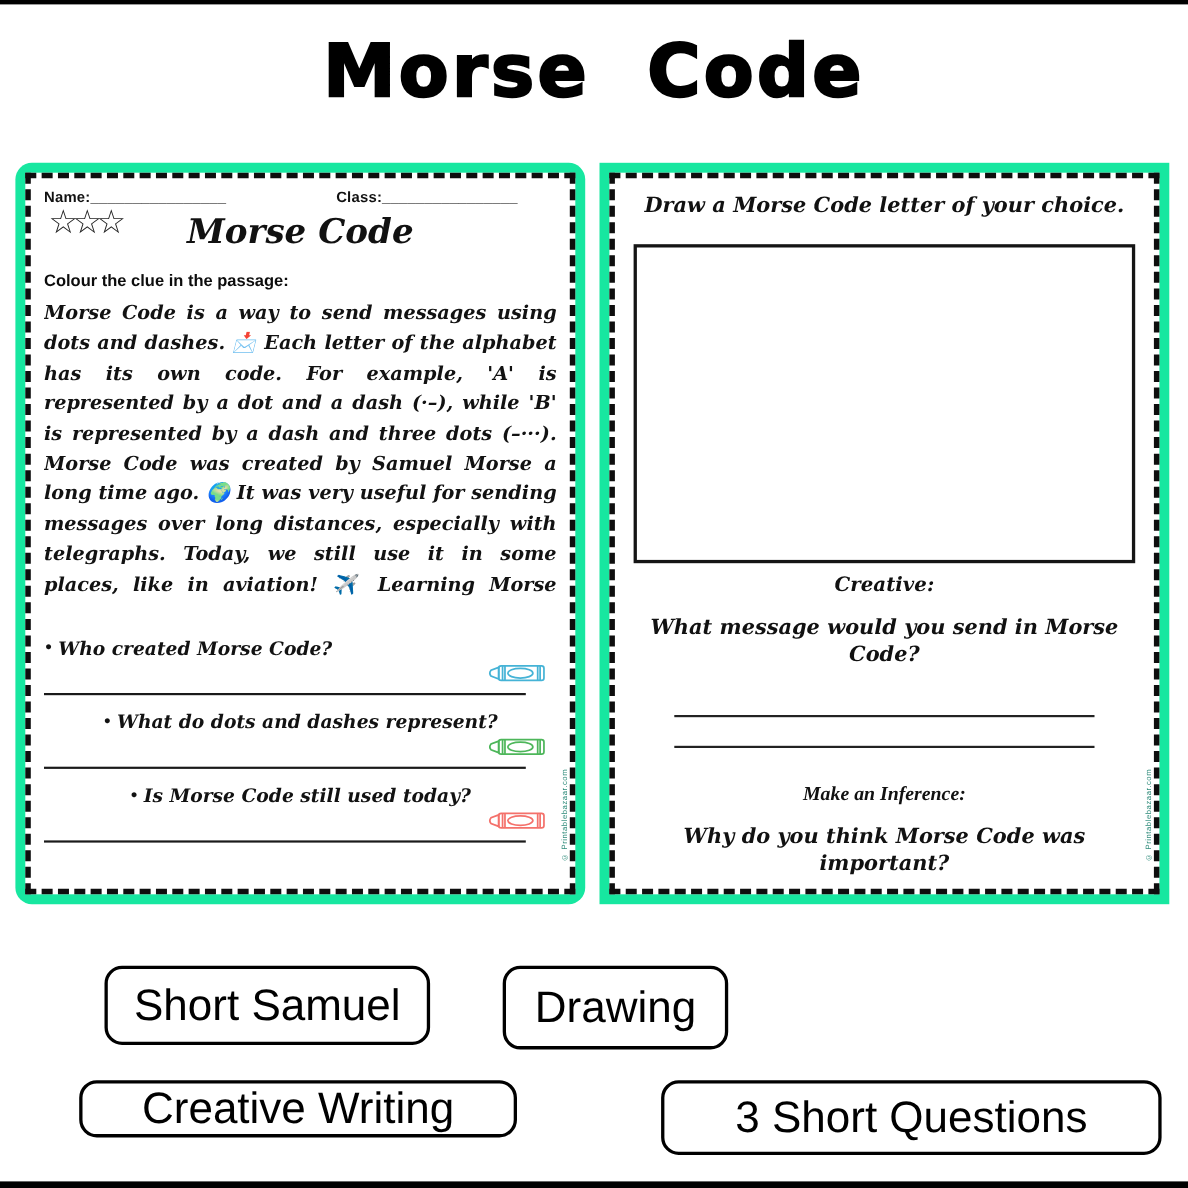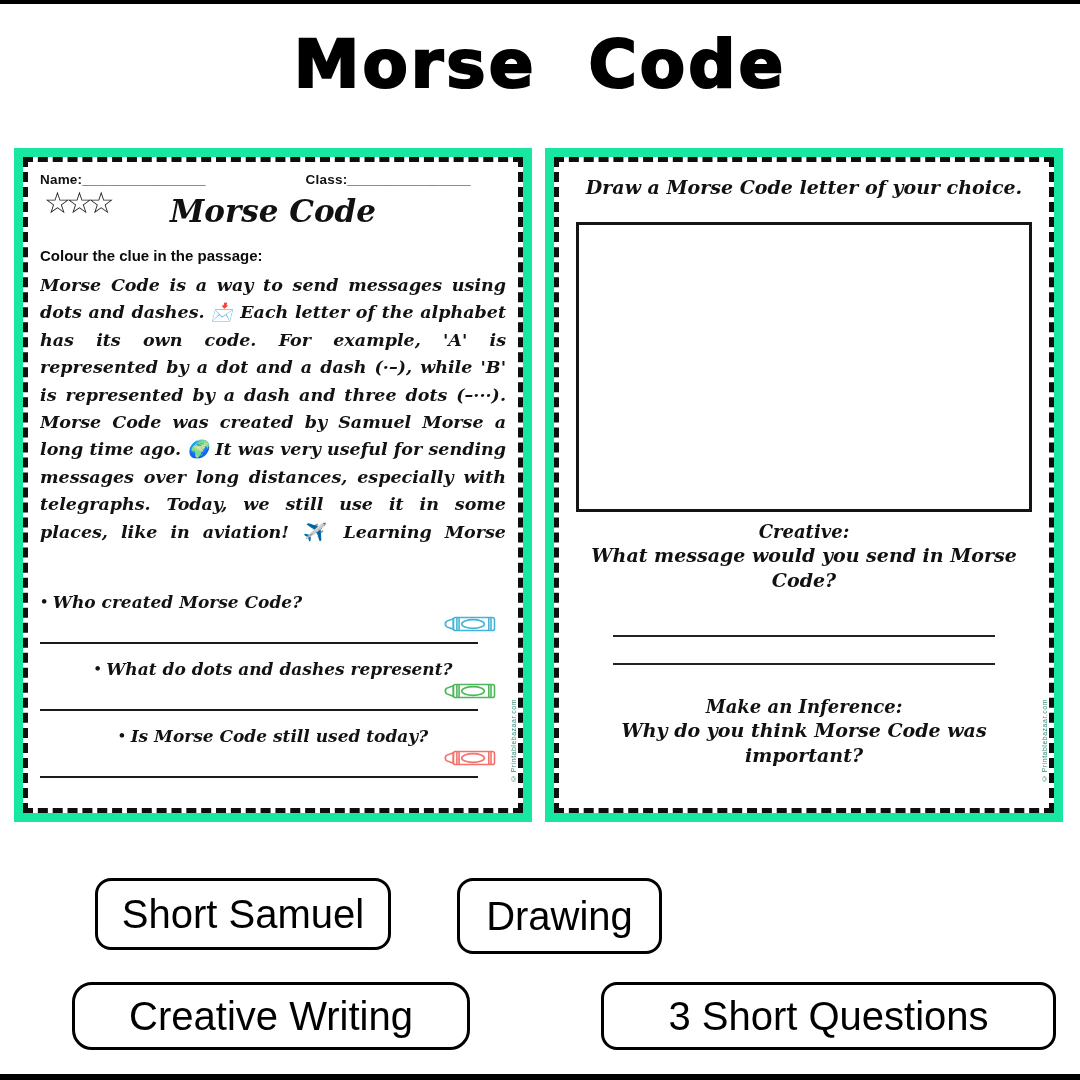--- a/index.html
+++ b/index.html
@@ -30,64 +30,64 @@
   .title-row { position:relative; height:54px; margin-top:2px; }
   .stars { position:absolute; left:4px; top:-4px; font-size:30px; letter-spacing:-5px;
     color:#222; font-family:"DejaVu Sans", sans-serif; }
   .ws-title { text-align:center; font-family:"DejaVu Serif", serif; font-style:italic;
     font-weight:700; font-size:31px; color:#111; padding-top:4px; }
   .instruction { margin-top:4px; font-weight:700; font-size:15px; color:#0c0c0c; }
   .passage { margin-top:8px; height:276px; overflow:hidden; text-align:justify;
     font-family:"DejaVu Serif", serif; font-style:italic; font-weight:600;
     font-size:17.5px; line-height:27.4px; color:#121212; }
 
-  .questions { margin-top:44px; }
+  .questions { margin-top:32px; }
   .question + .question { margin-top:15px;text-align:center; }
   .q-text { font-family:"DejaVu Serif", serif; font-style:italic; font-weight:600;
     font-size:17px; color:#121212; }
   .q-text::before { content:"•  "; font-style:normal; font-size:13px; vertical-align:2px; }
   .crayon-row { display:flex; justify-content:flex-end; padding-right:8px; margin-top:1px; height:24px; }
   .crayon { width:56px; height:22px; }
   .answer-line { margin-top:5px; width:94%; border-top:2.4px solid #1a1a1a; }
 
   
   .draw-prompt { margin-top:4px; text-align:center; font-family:"DejaVu Serif", serif;
     font-style:italic; font-weight:700; font-size:19px; color:#111; }
   .draw-box { margin:24px auto 0 auto; width:456px; height:290px; border:3px solid #151515; background:#fff; }
   .sec-label { margin-top:8px; text-align:center; font-family:"DejaVu Serif", serif;
     font-style:italic; font-weight:700; font-size:18px; line-height:23px; color:#111; }
   .sec-question { text-align:center; font-family:"DejaVu Serif", serif; font-style:italic;
-    font-weight:700; font-size:19px; line-height:25px; color:#111; }
+    font-weight:700; font-size:19px; line-height:25px; color:#111;margin-top:15px; }
   .r-line { width:82%; margin:0 auto; border-top:2px solid #222; }
   .r-line.first { margin-top:42px; }
   .r-line.second { margin-top:26px; }
-  .inference-label { margin-top:30px; }
+  .inference-label { margin-top:30px;font-family:Liberation Serif, serif; }
 
   .watermark { position:absolute; right:1px; bottom:26px; writing-mode:vertical-rl;
     transform:rotate(180deg); font-size:7px; color:#2e8b7a; letter-spacing:.5px; }
 
   
   .tag { position:absolute; display:flex; align-items:center; justify-content:center;
     border:3.5px solid #000; border-radius:16px; background:#fff; color:#000;
     font-size:40px; font-family:"Liberation Sans", sans-serif; font-weight:400; }
   .tag-short-passage   { left:95px;  top:878px; width:296px; height:72px; }
   .tag-drawing         { left:457px; top:878px; width:205px; height:76px;text-align:center; }
   .tag-inference       { left:731px; top:878px; width:237px; height:72px; }
-  .tag-creative        { left:72px;  top:982px; width:398px; height:68px;border-radius:20px; }
+  .tag-creative        { left:72px;  top:982px; width:398px; height:52px; }
   .tag-questions       { left:601px; top:982px; width:455px; height:68px; }
 </style>
 </head>
 <body>
 
 <div class="canvas">
   <div class="edge-bar edge-top"></div>
 
   <h1 class="main-title">Morse Code</h1>
 
-  <section class="page page-left" style="background-color: rgb(23, 231, 160);">
+  <section class="page page-left" style="background-color: rgb(23, 231, 160); border-radius: 15px;">
     <div class="page-inner">
 
       <div class="head-row">
         <span class="head-name">Name:________________</span>
         <span class="head-class">Class:________________</span>
       </div>
 
       <div class="title-row">
         <span class="stars">☆☆☆</span>
         <h2 class="ws-title">Morse Code</h2>

